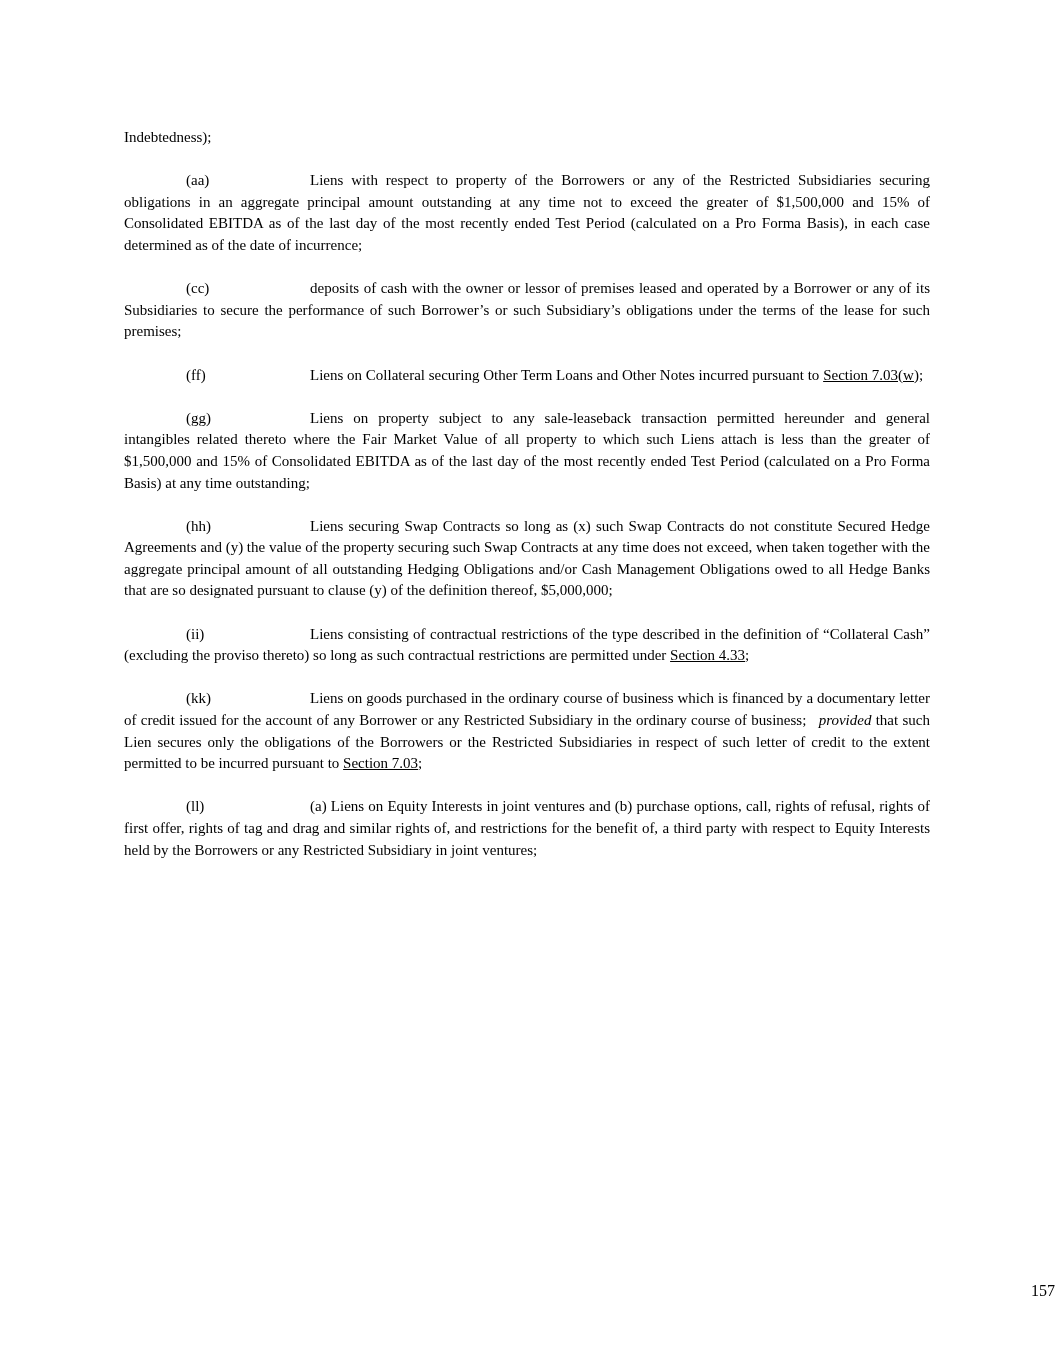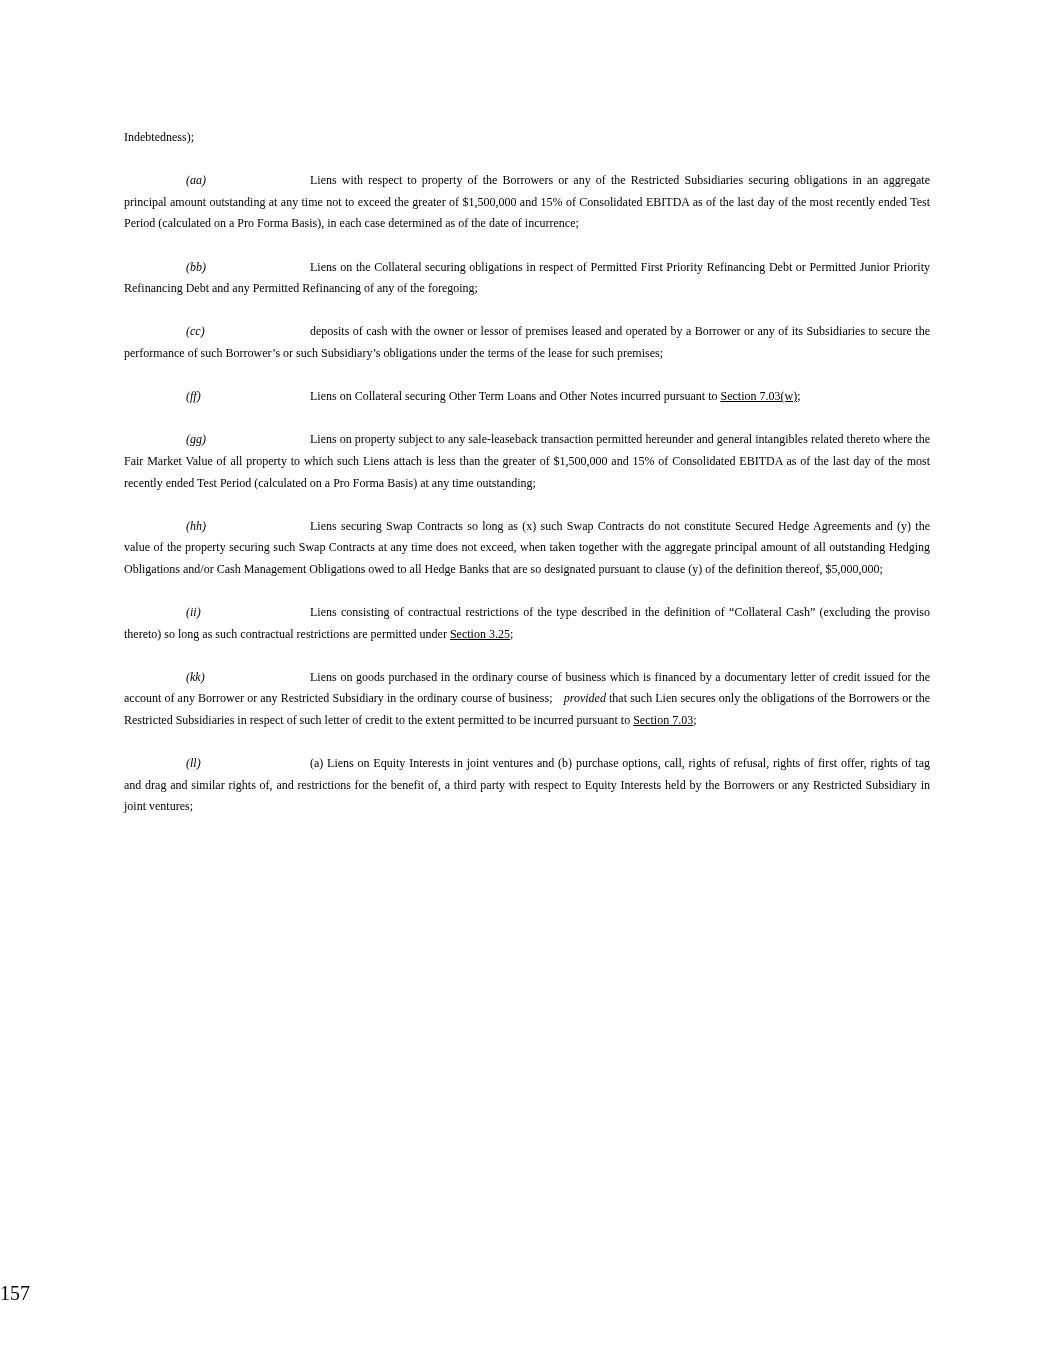--- a/index.html
+++ b/index.html
@@ -13,82 +13,78 @@
       position: relative;
       overflow: hidden;
       font-family: "Liberation Serif", "DejaVu Serif", serif;
       color: #000000;
     }
     .page {
       position: absolute;
       left: 124px;
       top: 127px;
       width: 806px;
-      font-size: 12px;
+      font-size: 15px;
       line-height: 21.6px;
     }
     .lead {
       margin: 0 0 21.6px 0;
     }
     .para {
       margin: 0 0 21.6px 0;
       text-align: justify;
       text-indent: 62px;
     }
     .para .label {
       display: inline-block;
       width: 124px;
       text-indent: 0;
-      font-style: italic;
     }
     .u { text-decoration: underline; }
     .i { font-style: italic; margin-left: 8px; }
     .page-number {
       position: absolute;
       left: 0;
       width: 1055px;
       top: 1282px;
-      text-align: left;
-      font-size: 20px;
+      text-align: right;
+      font-size: 16px;
     }
   </style>
 </head>
 <body>
 
 <div class="page">
   <p class="lead">Indebtedness);</p>
 
   <p class="para">
     <span class="label">(aa)</span><span>Liens with respect to property of the Borrowers or any of the Restricted Subsidiaries securing obligations in an aggregate principal amount outstanding at any time not to exceed the greater of $1,500,000 and 15% of Consolidated EBITDA as of the last day of the most recently ended Test Period (calculated on a Pro Forma Basis), in each case determined as of the date of incurrence;</span>
   </p>
 
-  <p class="para">
-    <span class="label">(bb)</span><span>Liens on the Collateral securing obligations in respect of Permitted First Priority Refinancing Debt or Permitted Junior Priority Refinancing Debt and any Permitted Refinancing of any of the foregoing;</span>
-  </p>
 
   <p class="para">
     <span class="label">(cc)</span><span>deposits of cash with the owner or lessor of premises leased and operated by a Borrower or any of its Subsidiaries to secure the performance of such Borrower’s or such Subsidiary’s obligations under the terms of the lease for such premises;</span>
   </p>
 
 
 
   <p class="para">
     <span class="label">(ff)</span><span>Liens on Collateral securing Other Term Loans and Other Notes incurred pursuant to </span><span class="u">Section 7.03(w)</span><span>;</span>
   </p>
 
   <p class="para">
     <span class="label">(gg)</span><span>Liens on property subject to any sale-leaseback transaction permitted hereunder and general intangibles related thereto where the Fair Market Value of all property to which such Liens attach is less than the greater of $1,500,000 and 15% of Consolidated EBITDA as of the last day of the most recently ended Test Period (calculated on a Pro Forma Basis) at any time outstanding;</span>
   </p>
 
   <p class="para">
     <span class="label">(hh)</span><span>Liens securing Swap Contracts so long as (x) such Swap Contracts do not constitute Secured Hedge Agreements and (y) the value of the property securing such Swap Contracts at any time does not exceed, when taken together with the aggregate principal amount of all outstanding Hedging Obligations and/or Cash Management Obligations owed to all Hedge Banks that are so designated pursuant to clause (y) of the definition thereof, $5,000,000;</span>
   </p>
 
   <p class="para">
-    <span class="label">(ii)</span><span>Liens consisting of contractual restrictions of the type described in the definition of “Collateral Cash” (excluding the proviso thereto) so long as such contractual restrictions are permitted under </span><span class="u">Section 3.25</span><span>;</span>
+    <span class="label">(ii)</span><span>Liens consisting of contractual restrictions of the type described in the definition of “Collateral Cash” (excluding the proviso thereto) so long as such contractual restrictions are permitted under </span><span class="u">Section 4.33</span><span>;</span>
   </p>
 
 
   <p class="para">
     <span class="label">(kk)</span><span>Liens on goods purchased in the ordinary course of business which is financed by a documentary letter of credit issued for the account of any Borrower or any Restricted Subsidiary in the ordinary course of business; </span><span class="i">provided</span><span> that such Lien secures only the obligations of the Borrowers or the Restricted Subsidiaries in respect of such letter of credit to the extent permitted to be incurred pursuant to </span><span class="u">Section 7.03</span><span>;</span>
   </p>
 
   <p class="para">
     <span class="label">(ll)</span><span>(a) Liens on Equity Interests in joint ventures and (b) purchase options, call, rights of refusal, rights of first offer, rights of tag and drag and similar rights of, and restrictions for the benefit of, a third party with respect to Equity Interests held by the Borrowers or any Restricted Subsidiary in joint ventures;</span>
   </p>

